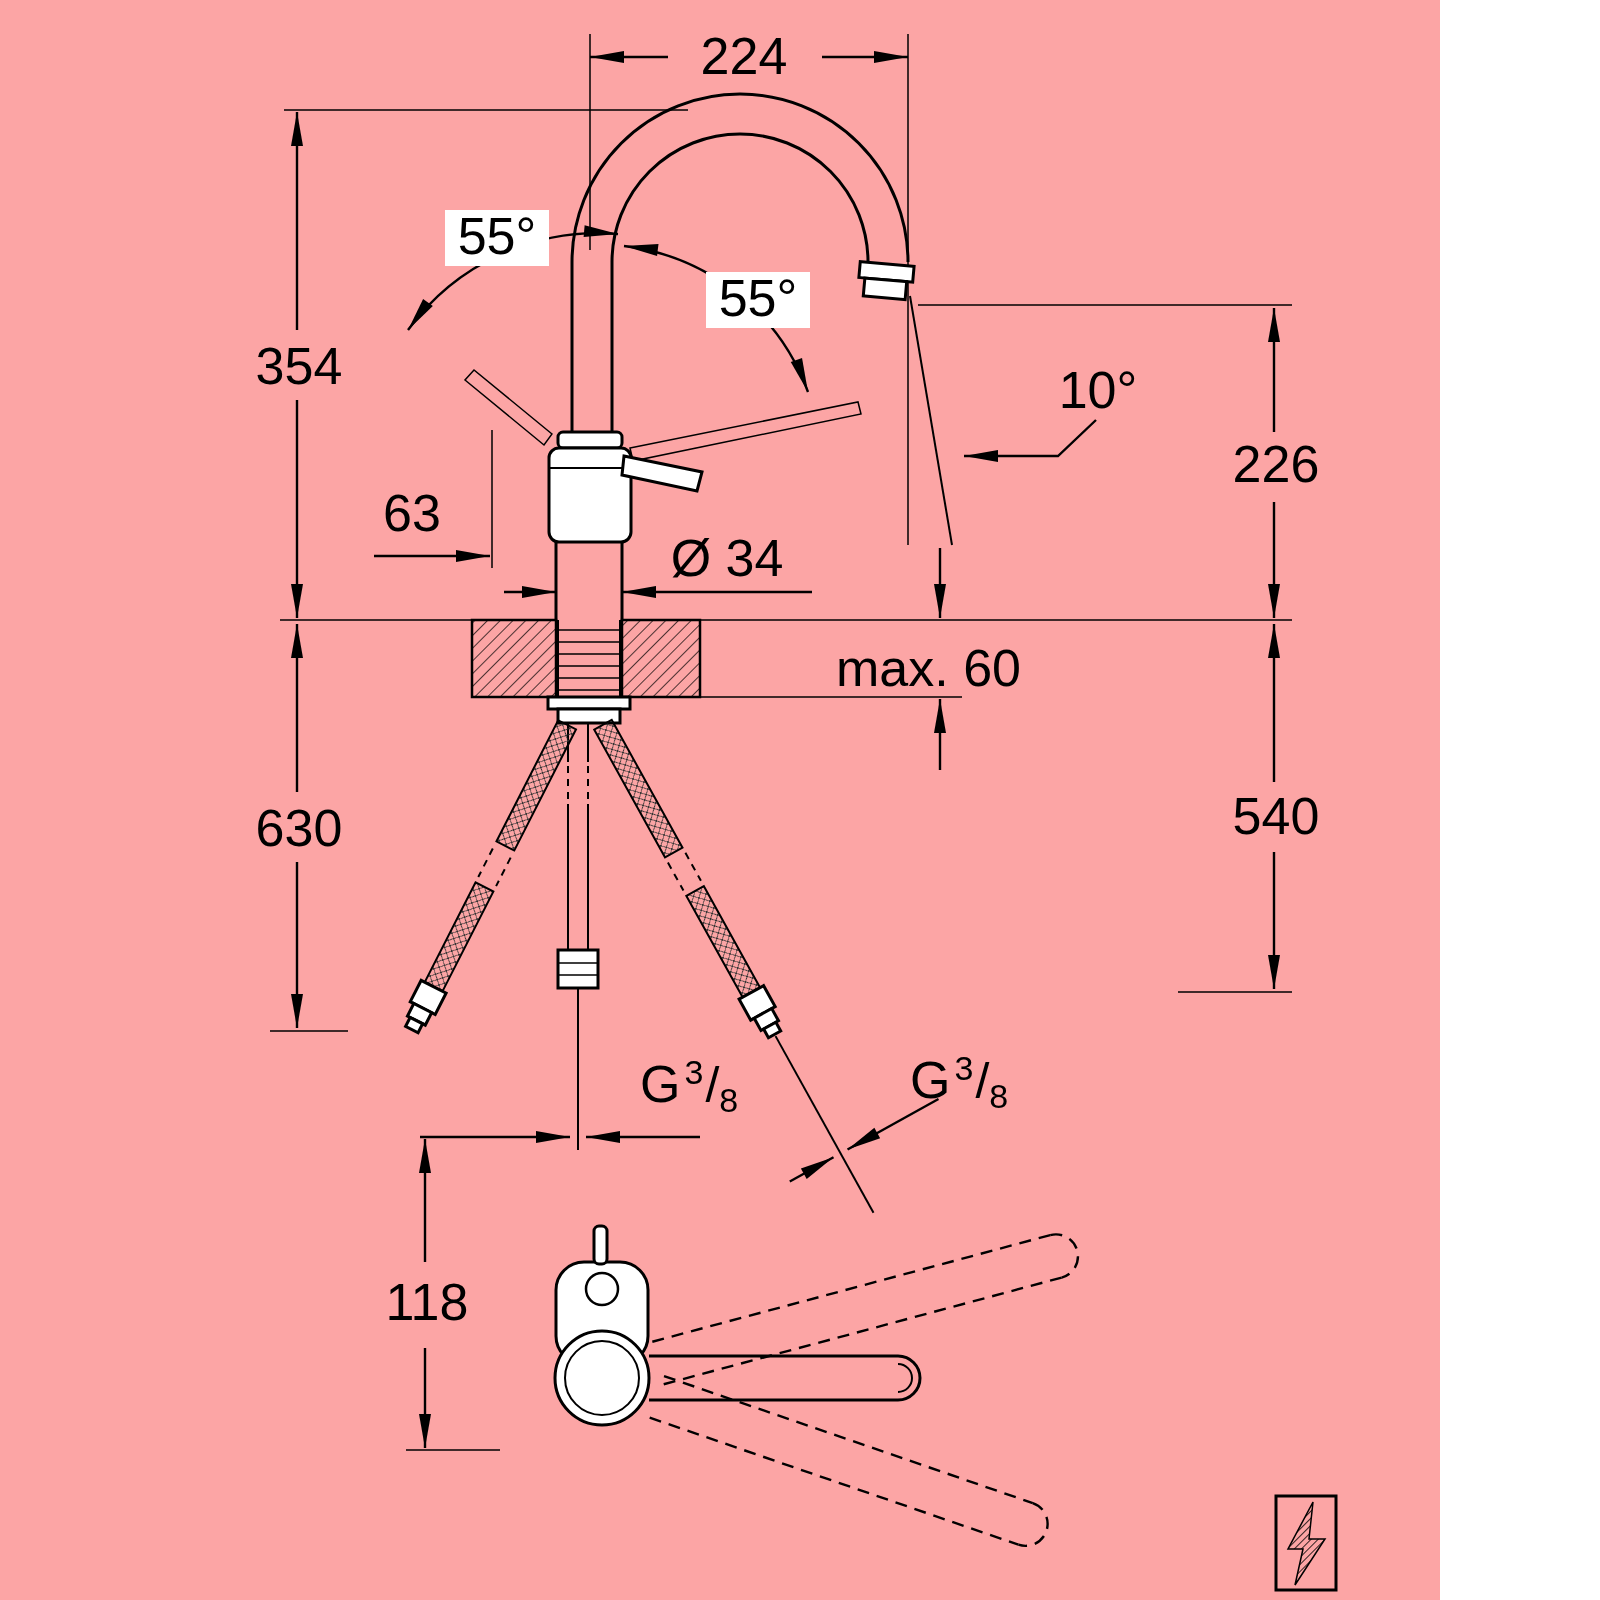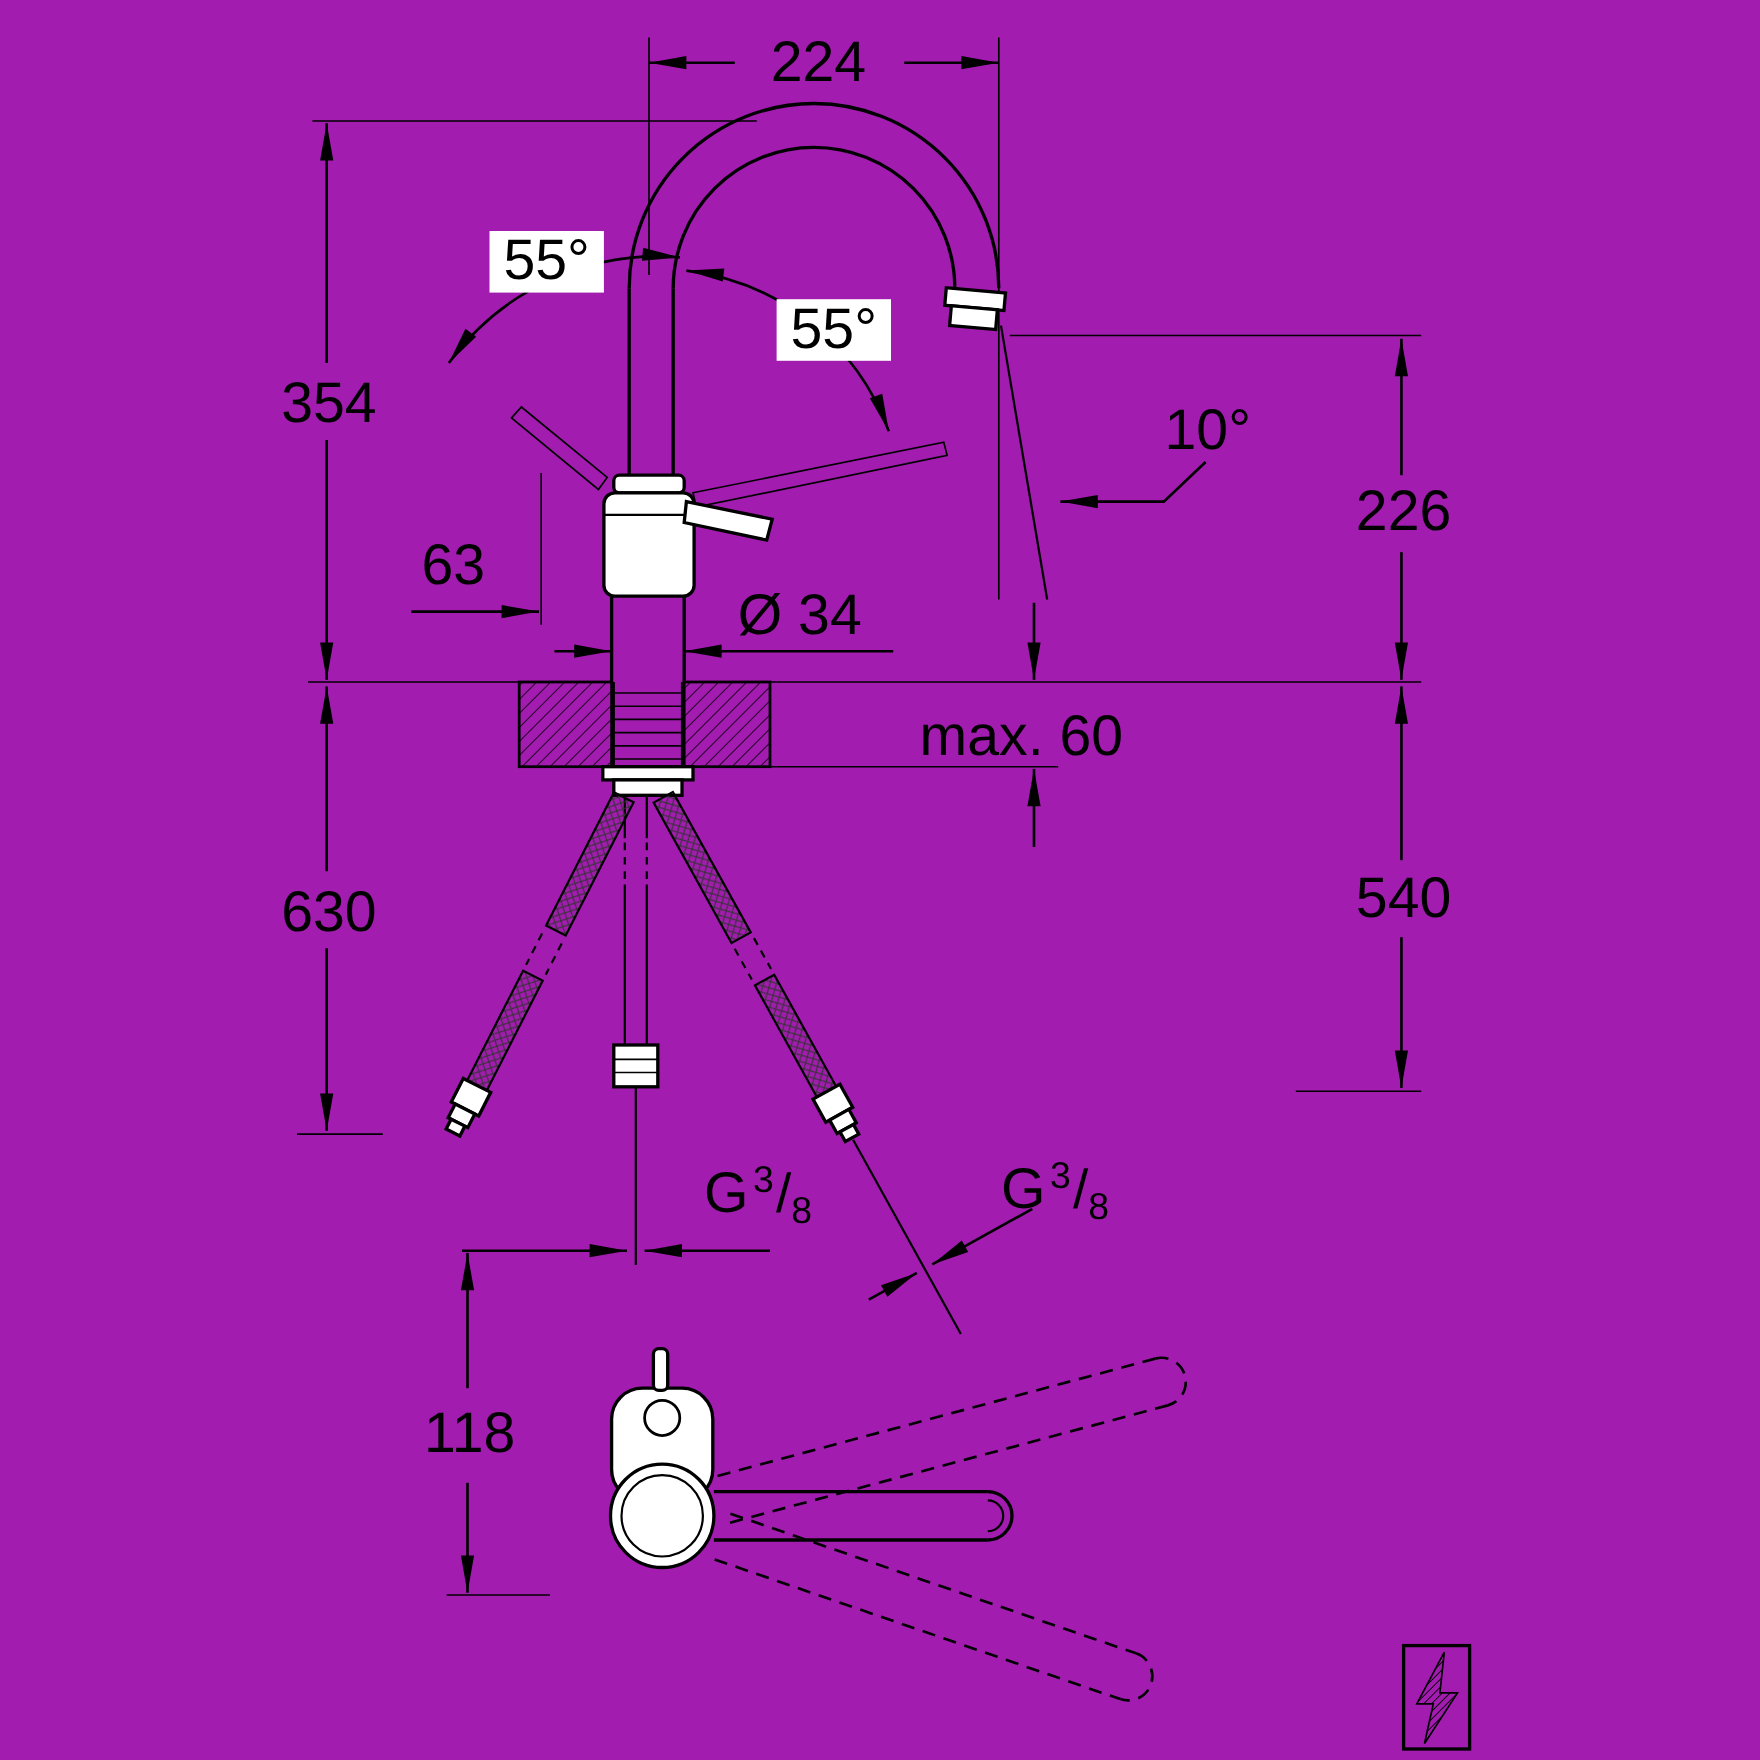--- a/index.html
+++ b/index.html
@@ -1,16 +1,16 @@
 <!DOCTYPE html>
 <html><head>
 <meta charset="utf-8">
 <style>
   html,body{margin:0;padding:0;background:#fff}
-  .stage{position:relative;width:1600px;height:1600px;background:#a21caf;overflow:hidden}
+  .stage{position:relative;width:1440px;height:1600px;background:#fca5a5;overflow:hidden}
   svg{display:block}
   .ol{fill:none;stroke:#000;stroke-width:3}
   .olw{fill:#fff;stroke:#000;stroke-width:3}
   .dim{fill:none;stroke:#000;stroke-width:2.4}
   .ext{fill:none;stroke:#000;stroke-width:1.5}
   .thin{fill:none;stroke:#000;stroke-width:2}
   .dash{stroke-dasharray:12 8}
   .dash2{stroke-dasharray:7 6}
   .lbl{font-family:"Liberation Sans","DejaVu Sans",sans-serif;font-size:52px;fill:#000}
 </style>

